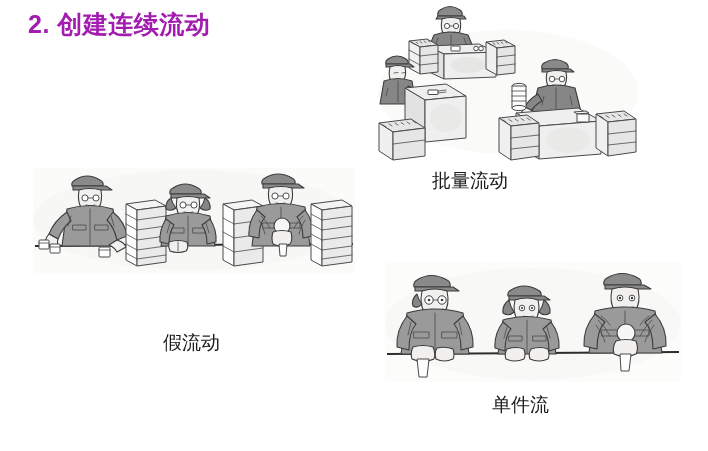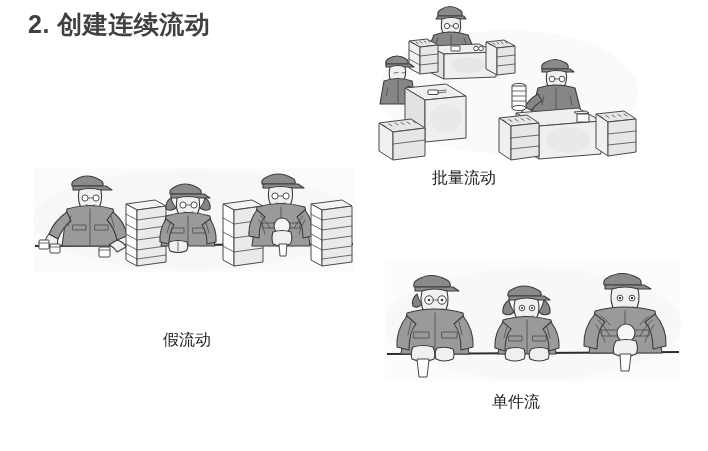--- a/index.html
+++ b/index.html
@@ -17,28 +17,28 @@
     background: #ffffff;
     overflow: hidden;
   }
   
   #slide-title {
     position: absolute;
     left: 28px;
     top: 8px;
     font-size: 25px;
     font-weight: bold;
-    color: #404040;
+    color: #a21caf;
     letter-spacing: 0.5px;
     white-space: nowrap;
   }
   
   .caption {
     position: absolute;
-    font-size: 16px;
+    font-size: 19px;
     color: #1a1a1a;
     font-weight: normal;
     white-space: nowrap;
     text-align: right;
   }
   #caption-batch   { left: 432px; top: 168px; }
   #caption-fake    { left: 163px; top: 286px; margin-top: 44px; }
   #caption-onepiece{ left: 492px; top: 392px; font-family: Liberation Serif, serif; }
 
   

